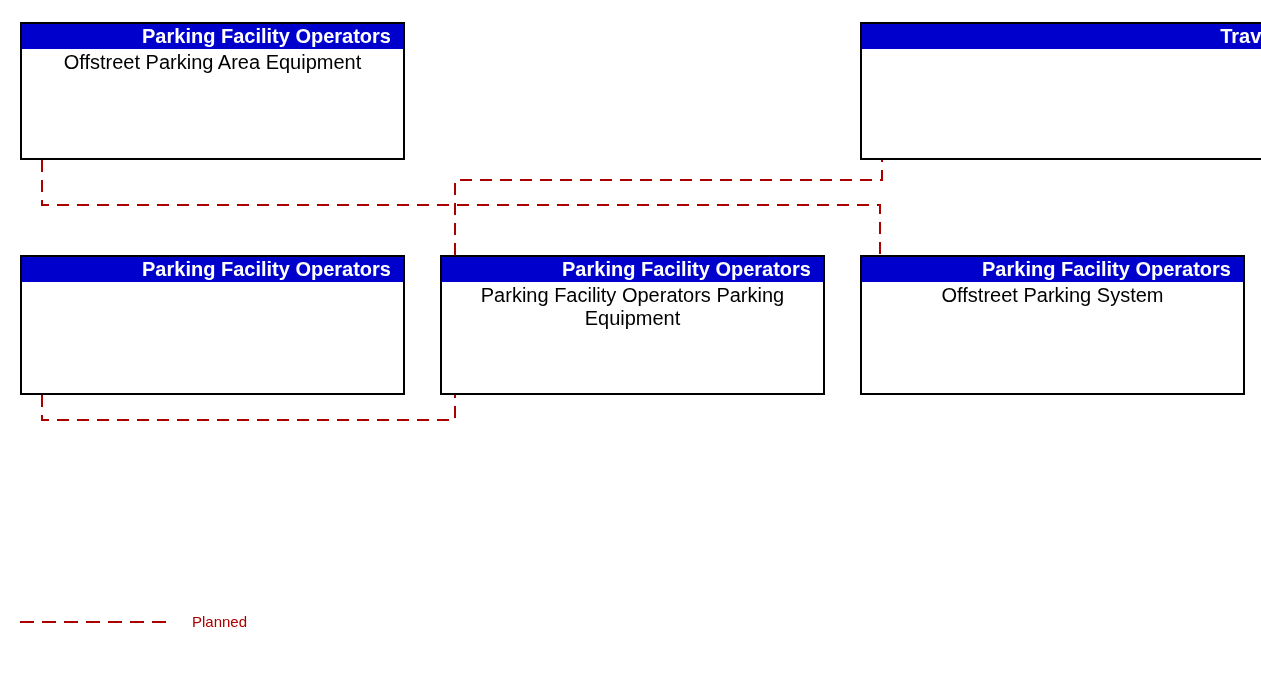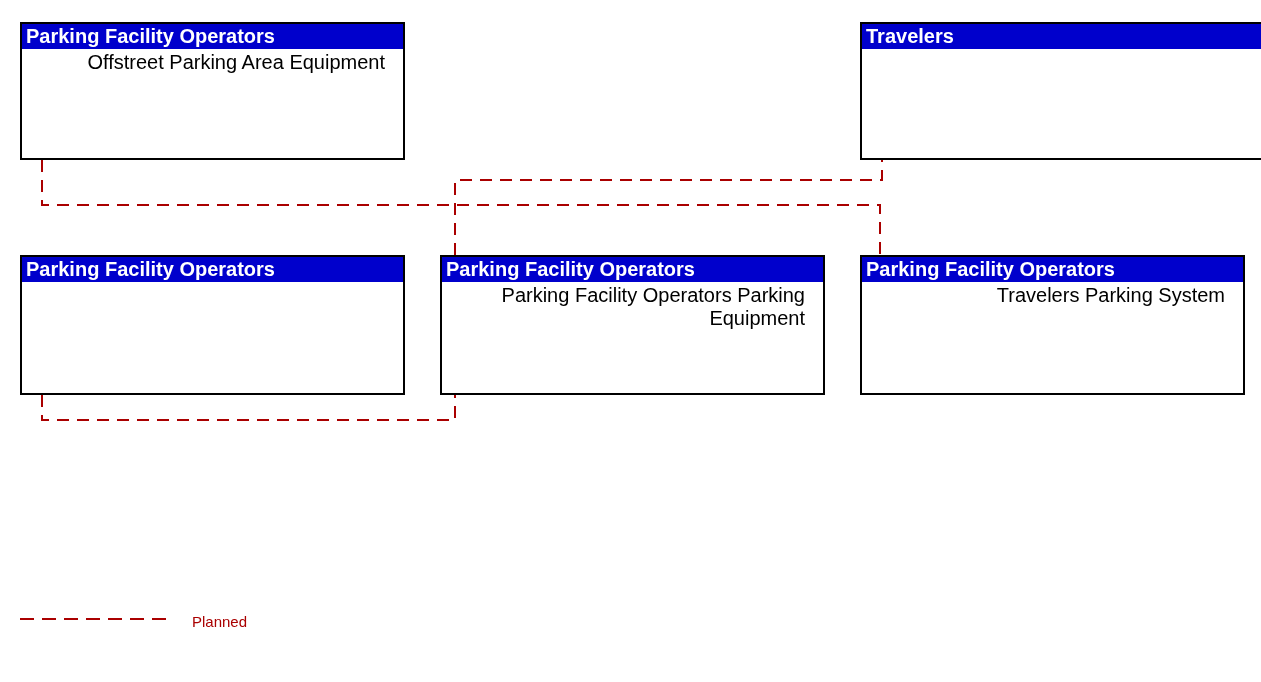--- a/index.html
+++ b/index.html
@@ -16,45 +16,45 @@
     position: absolute;
     border: 2px solid #000;
     background: #fff;
     box-sizing: border-box;
   }
   .header {
     background: #0000cc;
     color: #fff;
     font-weight: bold;
     font-size: 20px;
-    text-align: left;
-    padding: 1px 4px;
+    text-align: right;
+    padding: 1px 12px;
     white-space: nowrap;
     overflow: hidden;
   }
   .body {
     color: #000;
     font-size: 20px;
-    text-align: right;
-    padding: 2px 18px;
+    text-align: center;
+    padding: 2px 10px;
   }
   svg.conn {
     position: absolute;
     left: 0;
     top: 0;
     width: 1261px;
     height: 682px;
     pointer-events: none;
   }
   .legend {
     position: absolute;
     left: 20px;
     top: 613px;
     display: flex;
-    align-items: flex-start;
+    align-items: center;
     font-size: 15px;
     color: #aa0000;
   }
   .legend svg {
     margin-right: 22px;
   }
 </style>
 </head>
 <body>
 
@@ -84,21 +84,21 @@
   <div class="header">Parking Facility Operators</div>
 </div>
 
 <div class="box" style="left:440px; top:255px; width:385px; height:140px;">
   <div class="header">Parking Facility Operators</div>
   <div class="body">Parking Facility Operators Parking Equipment</div>
 </div>
 
 <div class="box" style="left:860px; top:255px; width:385px; height:140px;">
   <div class="header">Parking Facility Operators</div>
-  <div class="body">Travelers Parking System</div>
+  <div class="body">Offstreet Parking System</div>
 </div>
 
 <div class="legend">
   <svg width="150" height="12">
     <line x1="0" y1="6" x2="150" y2="6" stroke="#aa0000" stroke-width="2" stroke-dasharray="14 8"></line>
   </svg>
   <span>Planned</span>
 </div>
 
 </body></html>

